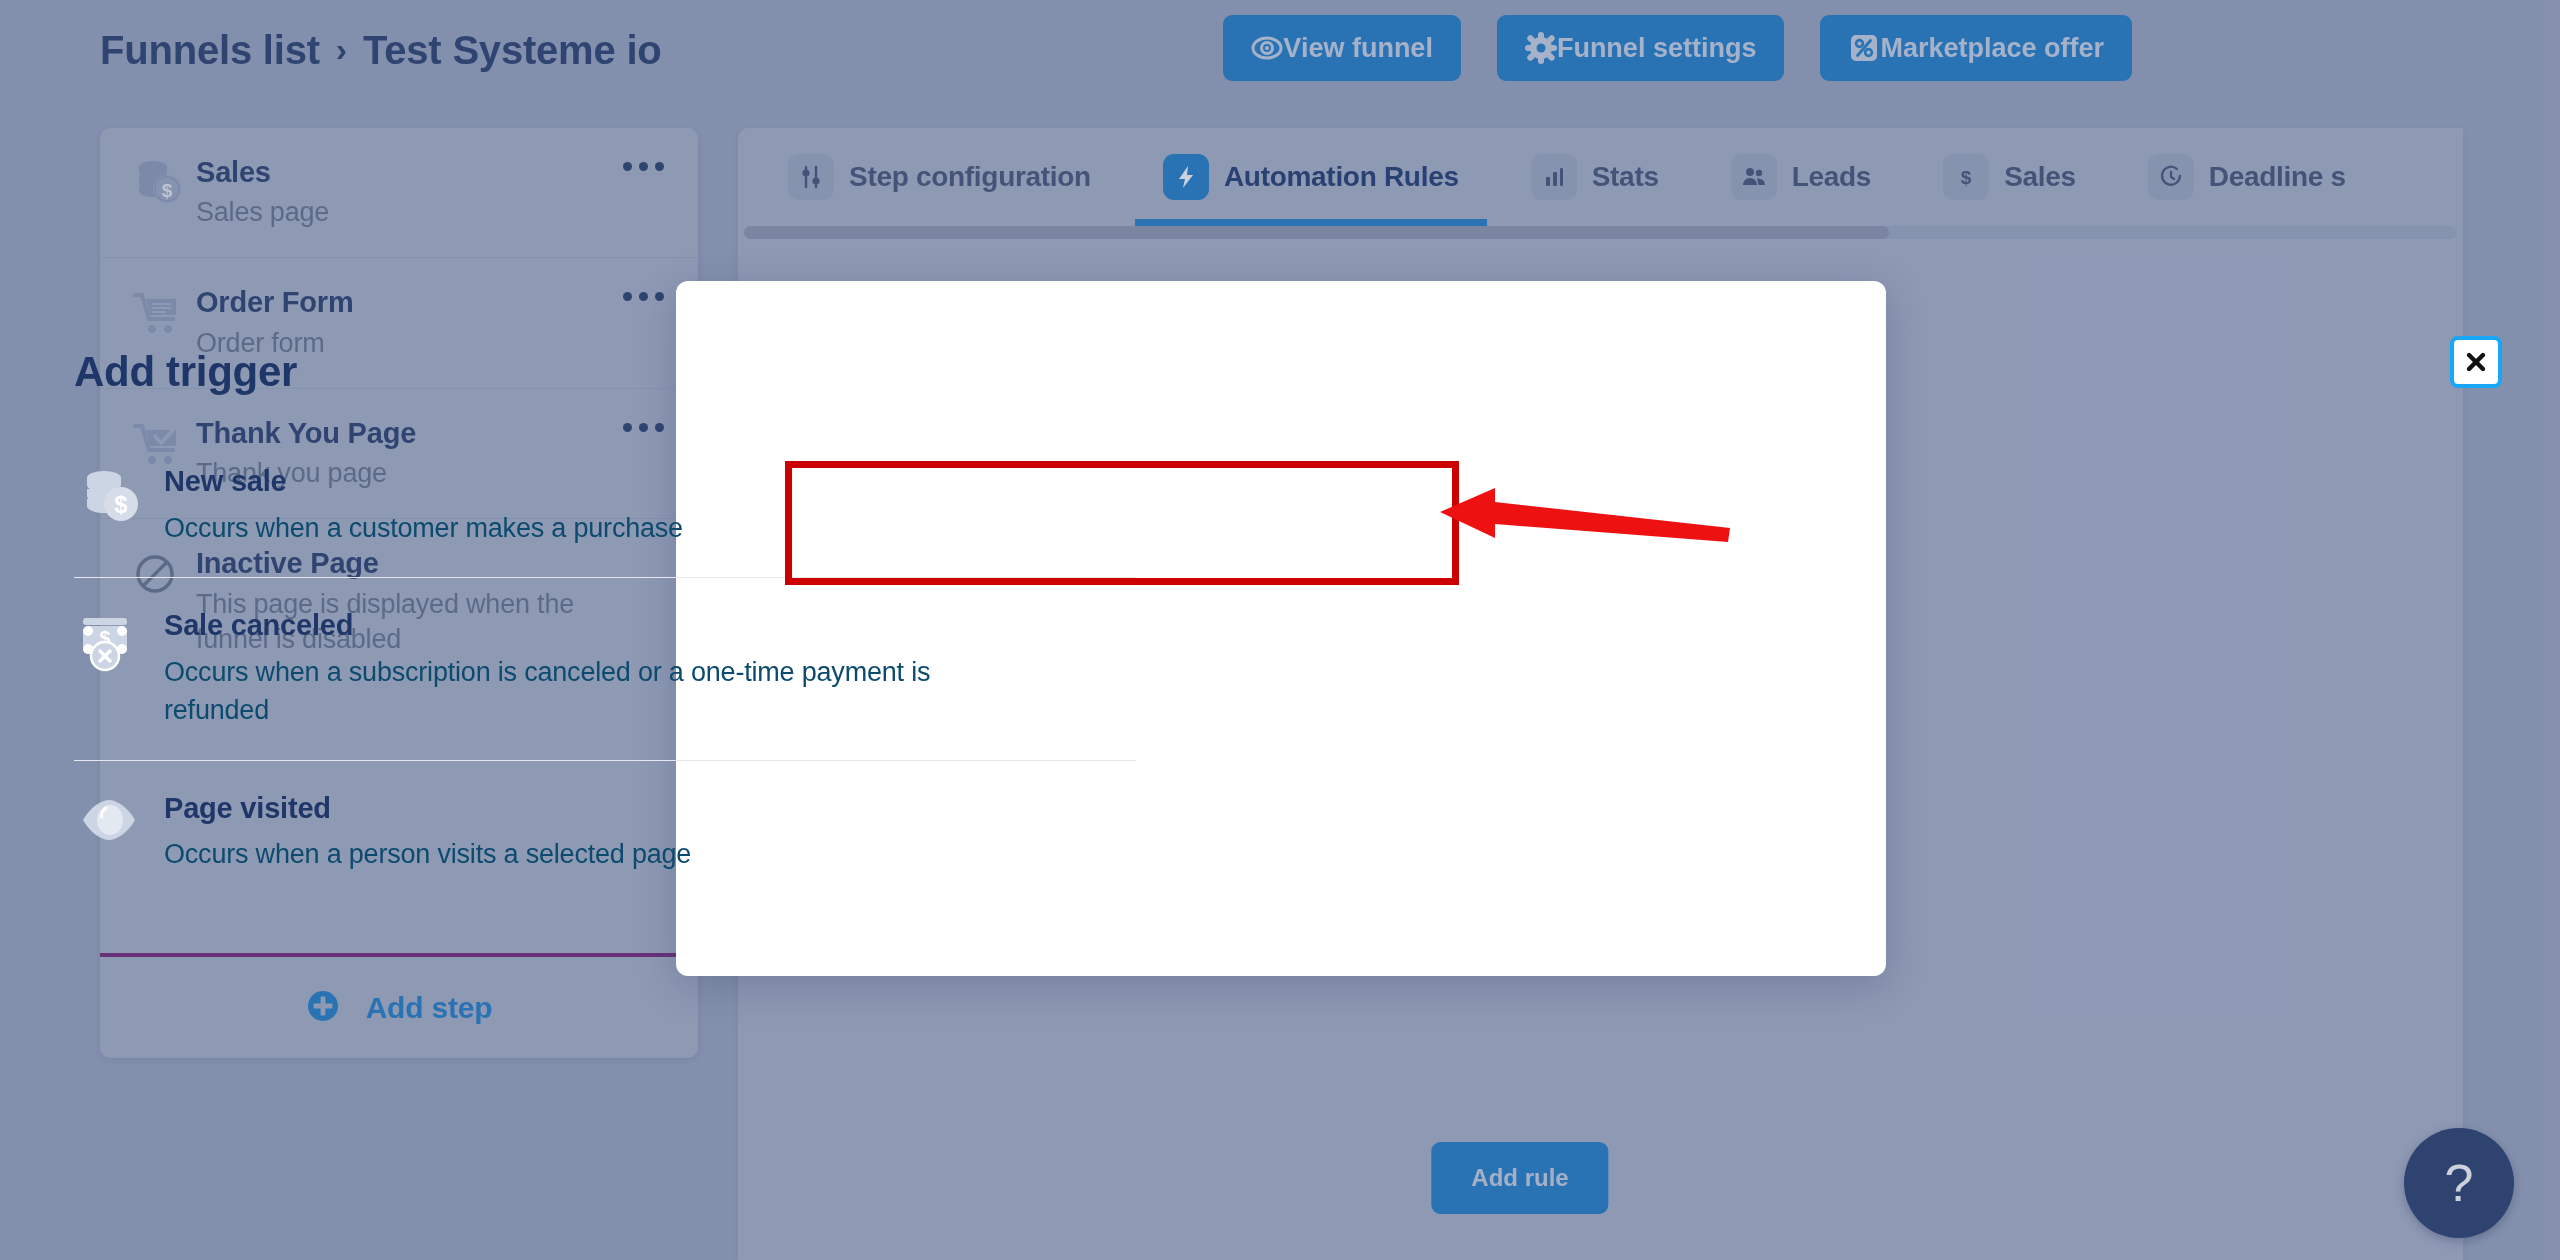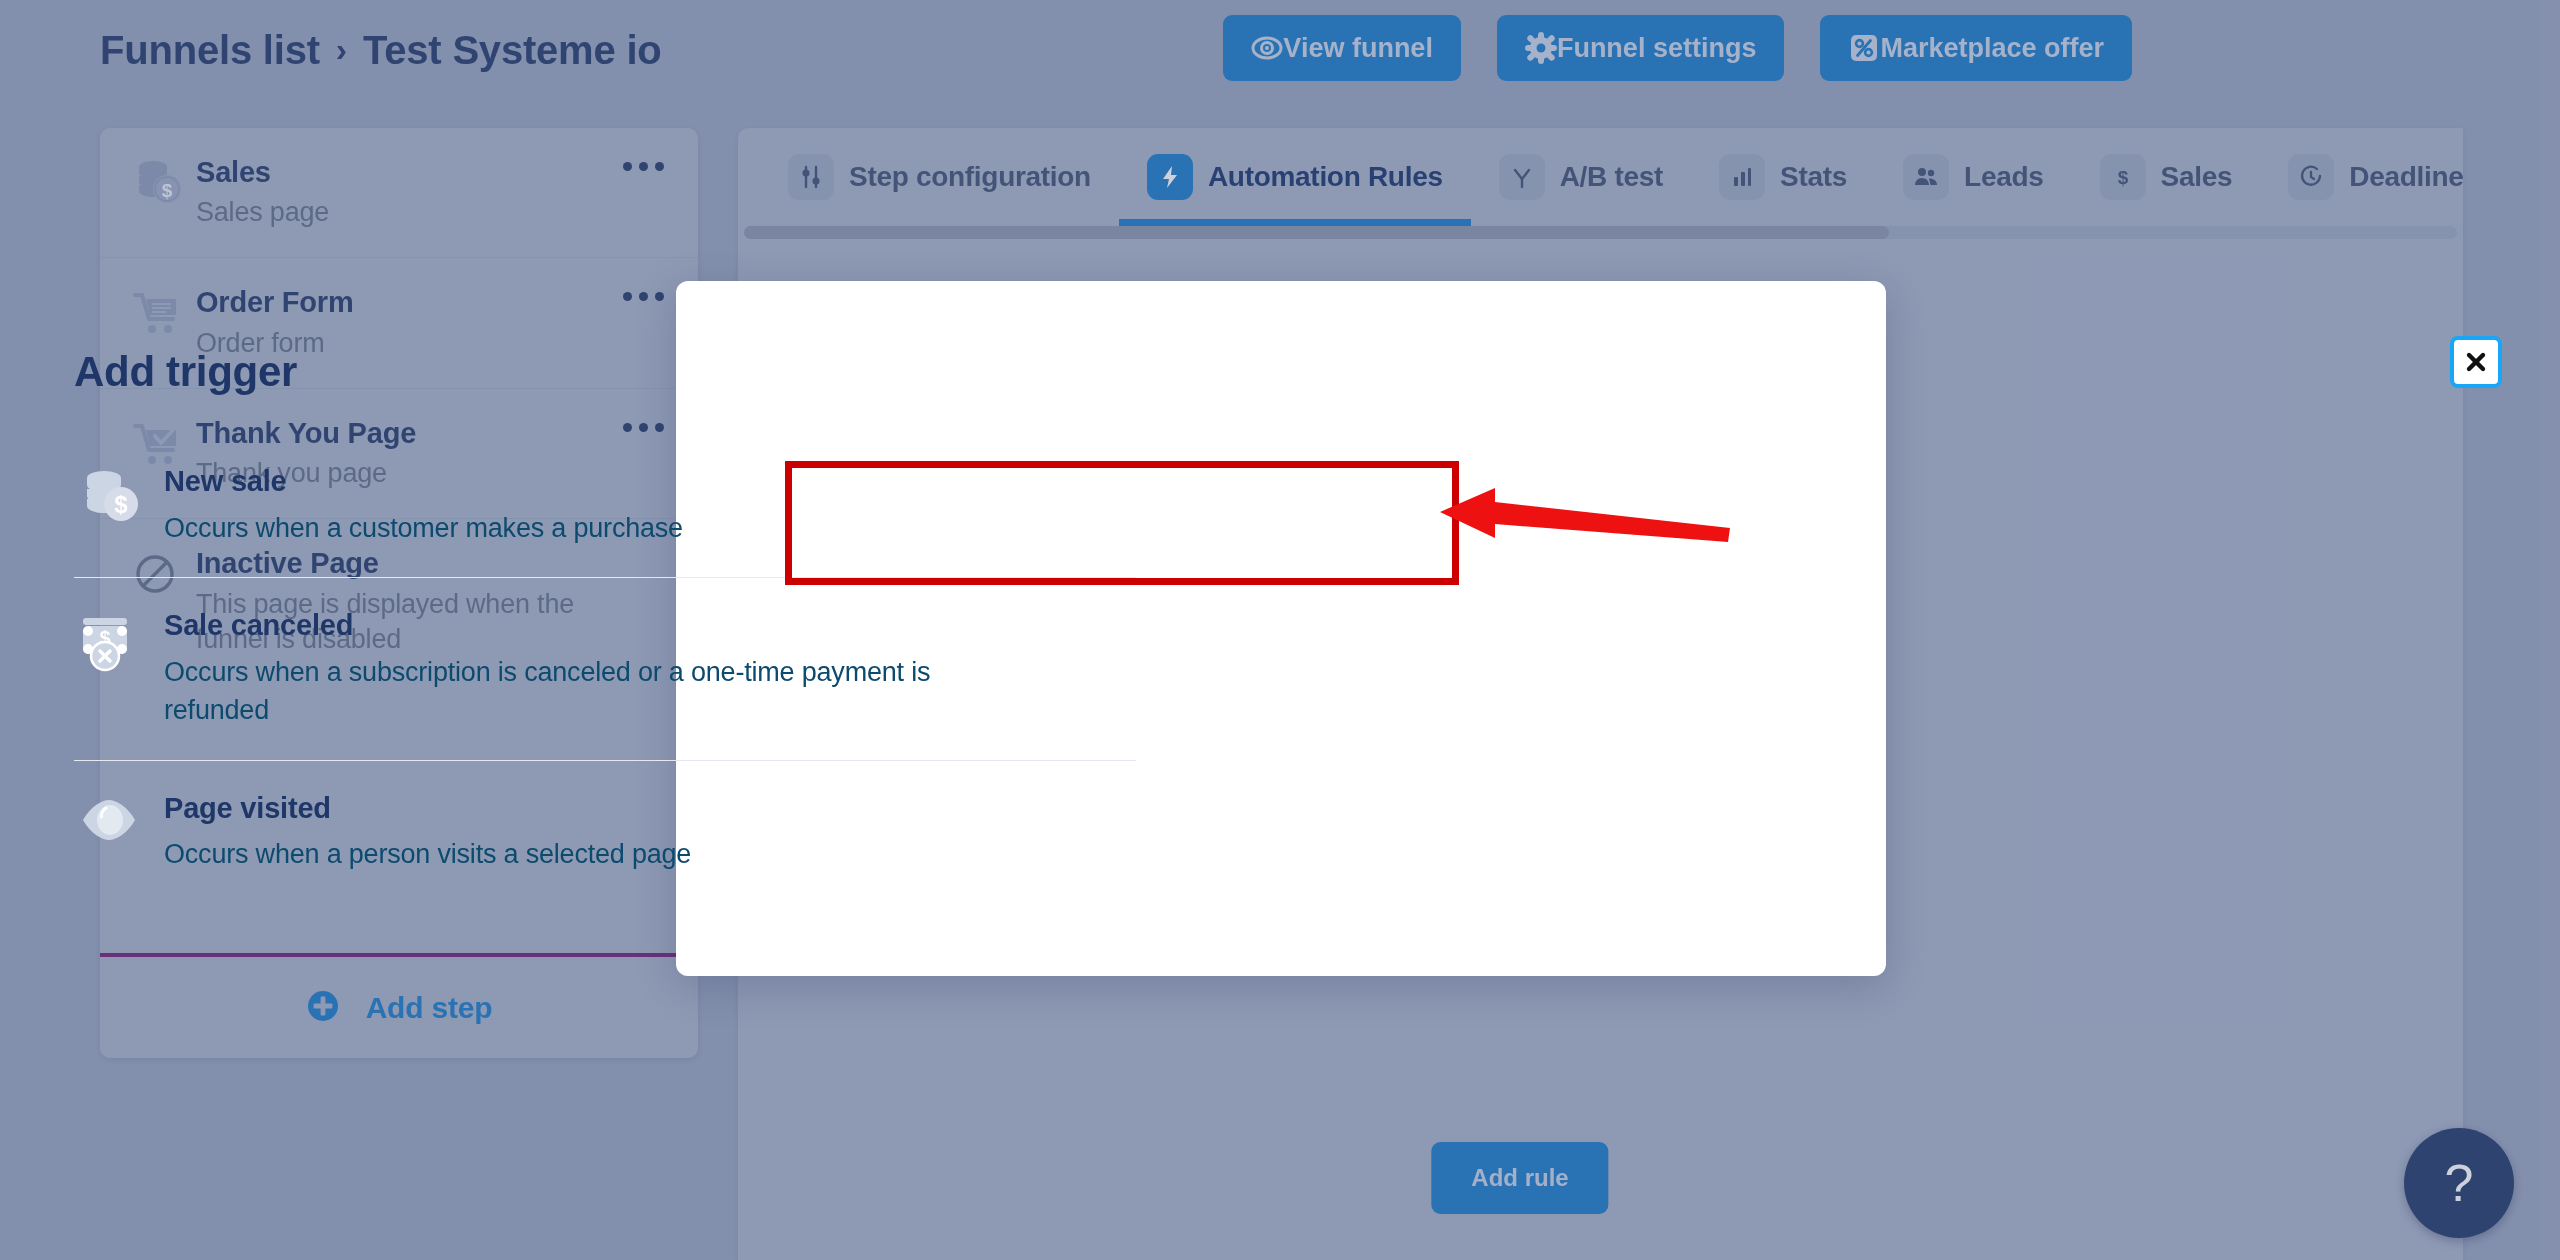--- a/index.html
+++ b/index.html
@@ -163,21 +163,21 @@
     border-radius: 10px 0 0 0;
     box-shadow: 0 2px 6px rgba(40,55,90,.12);
     overflow: hidden;
   }
   #tabs-row {
     position: relative;
     height: 98px;
     display: flex;
     align-items: center;
     padding-left: 22px;
-    gap: 0px;
+    gap: 16px;
     white-space: nowrap;
   }
   .tab {
     display: flex;
     align-items: center;
     gap: 15px;
     padding: 0 28px;
     height: 98px;
     font-size: 28px;
     font-weight: 700;
@@ -532,32 +532,20 @@
       <div class="tab active">
         <span class="tab-ico">
           <svg width="26" height="26" viewBox="0 0 26 26">
             <path d="M15 2L6 15h6l-2 9 10-13h-6z" fill="#ffffff"></path>
           </svg>
         </span>
         <span>Automation Rules</span>
         <span class="tab-underline"></span>
       </div>
 
-      <div class="tab">
-        <span class="tab-ico">
-          <svg width="26" height="26" viewBox="0 0 26 26">
-            <g fill="none" stroke="#3c4d73" stroke-width="2.4" stroke-linecap="round">
-              <path d="M13 23v-8"></path>
-              <path d="M13 15L6 6"></path>
-              <path d="M13 15l7-9"></path>
-            </g>
-          </svg>
-        </span>
-        <span>A/B test</span>
-      </div>
 
       <div class="tab">
         <span class="tab-ico">
           <svg width="26" height="26" viewBox="0 0 26 26">
             <g fill="#3c4d73">
               <rect x="5" y="13" width="4" height="9" rx="1"></rect>
               <rect x="12" y="8" width="4" height="14" rx="1"></rect>
               <rect x="19" y="4" width="3" height="18" rx="1"></rect>
             </g>
           </svg>

